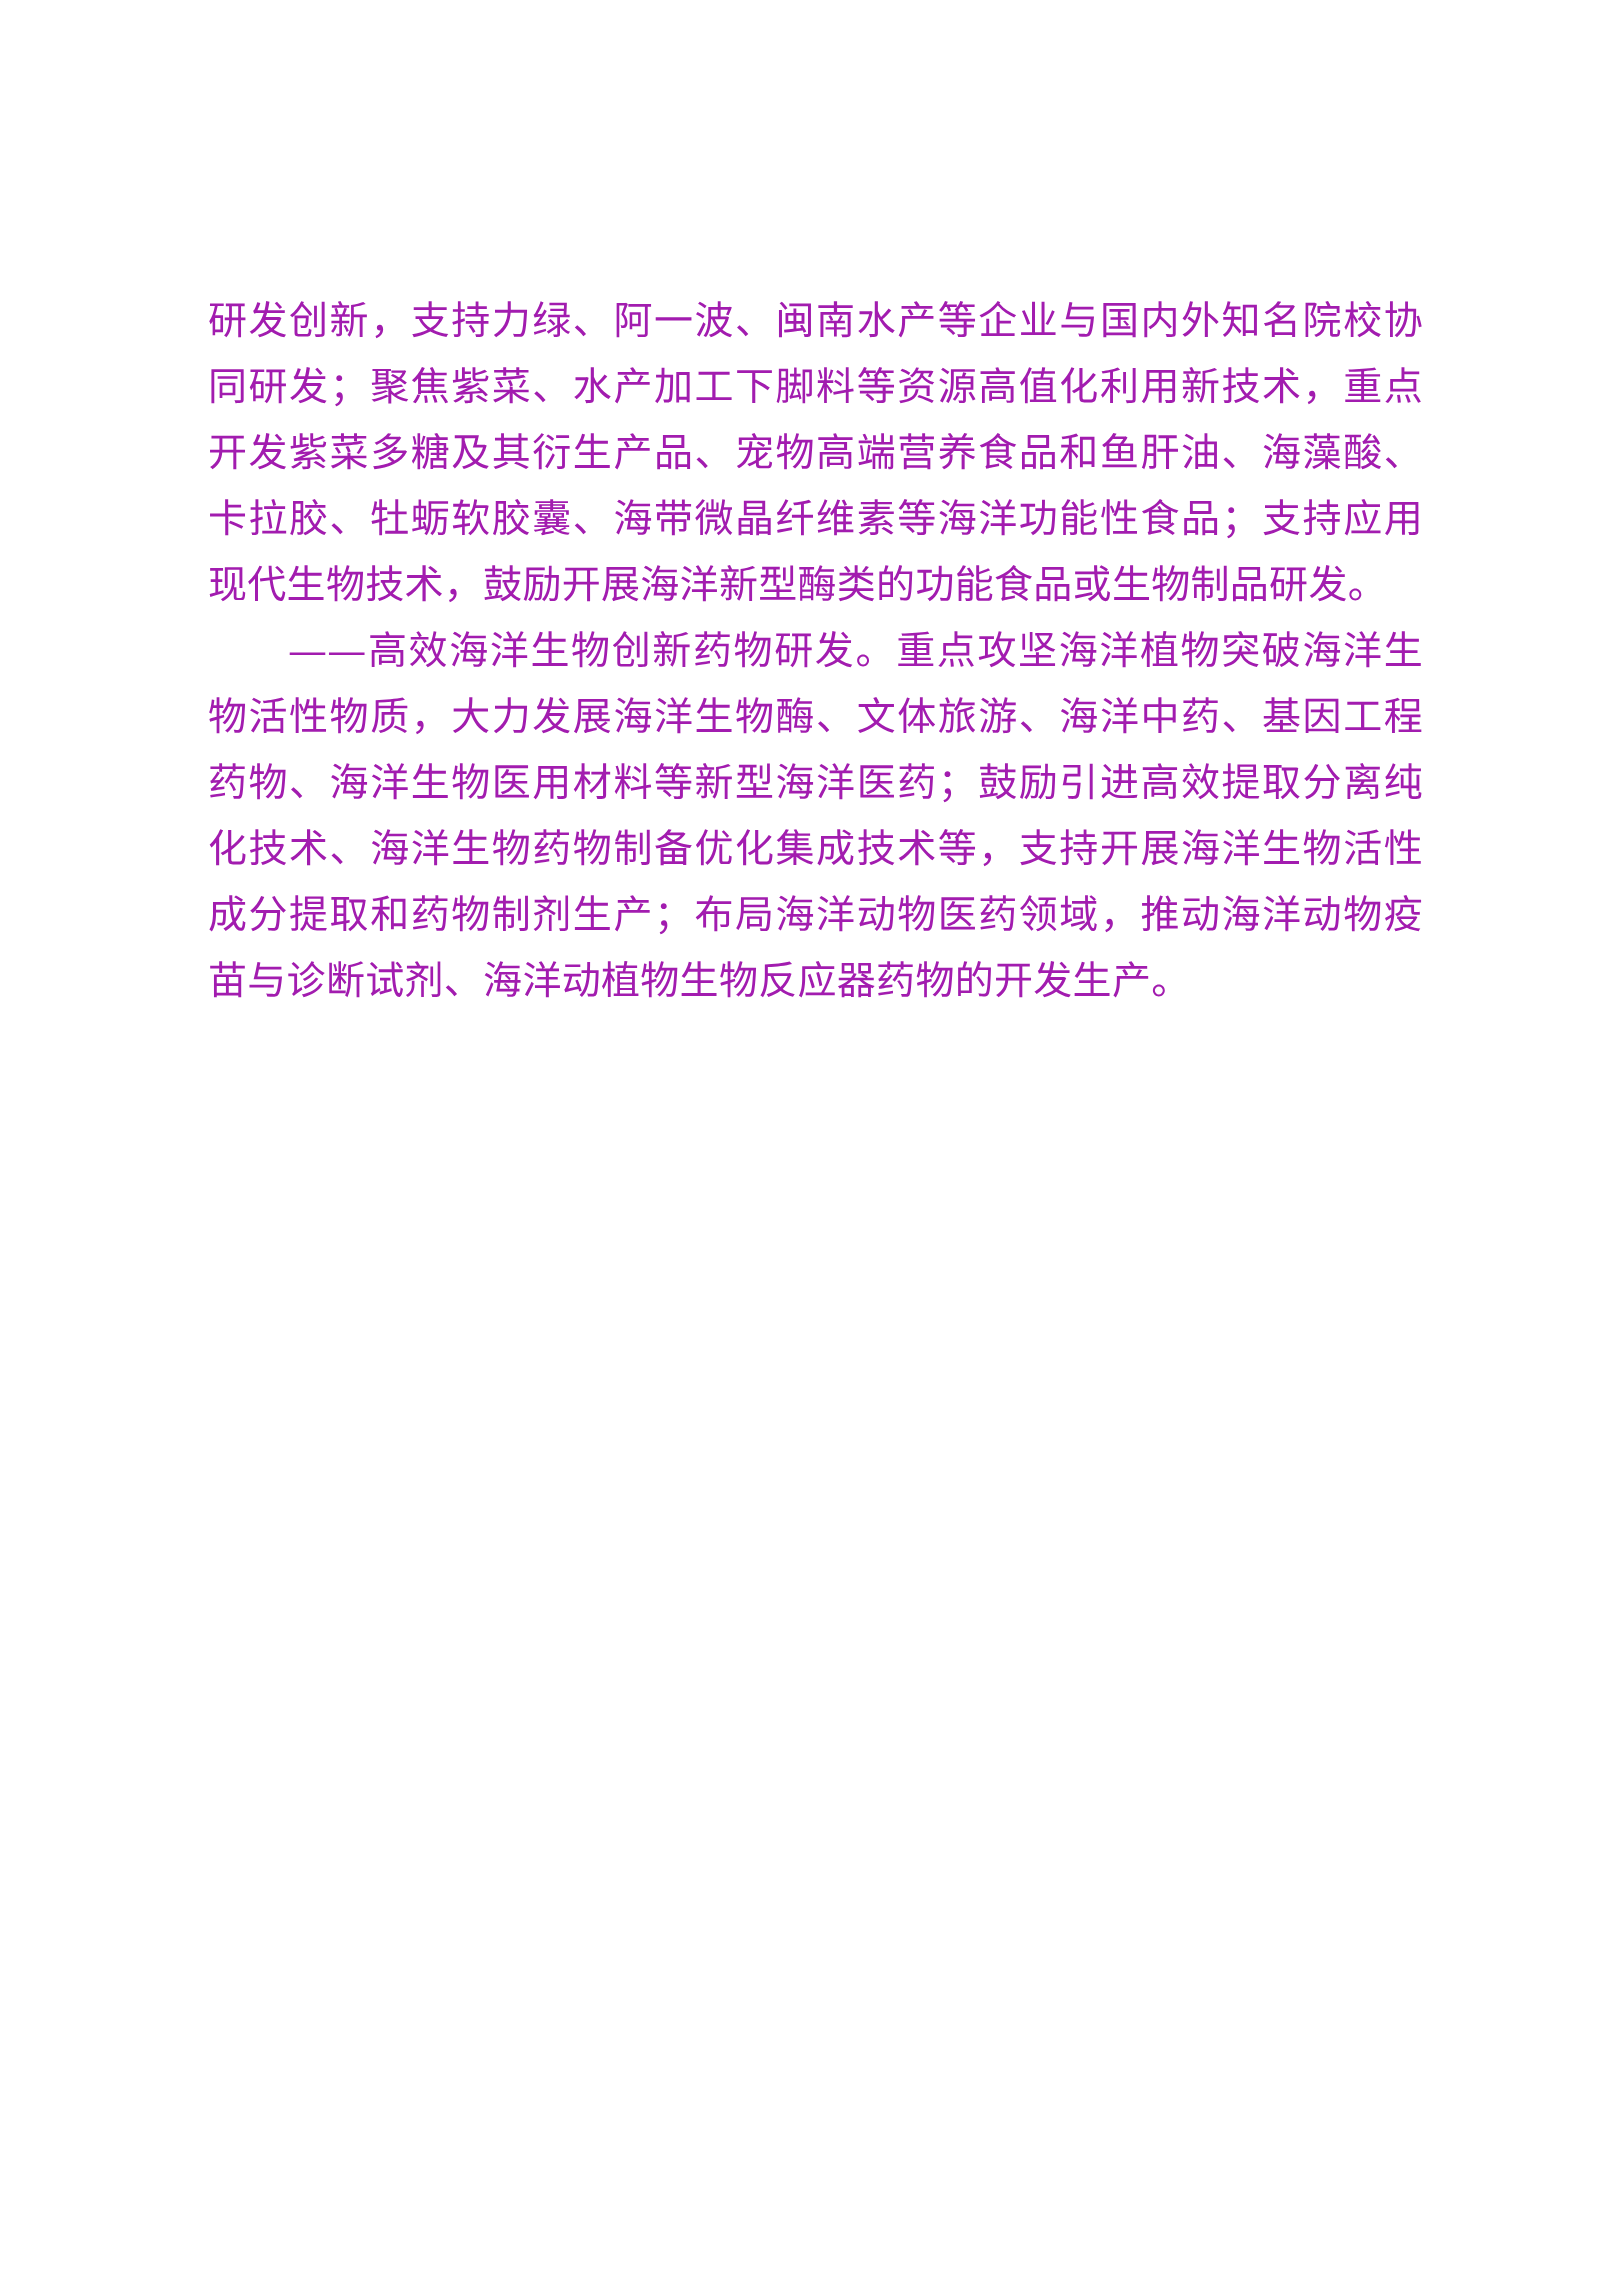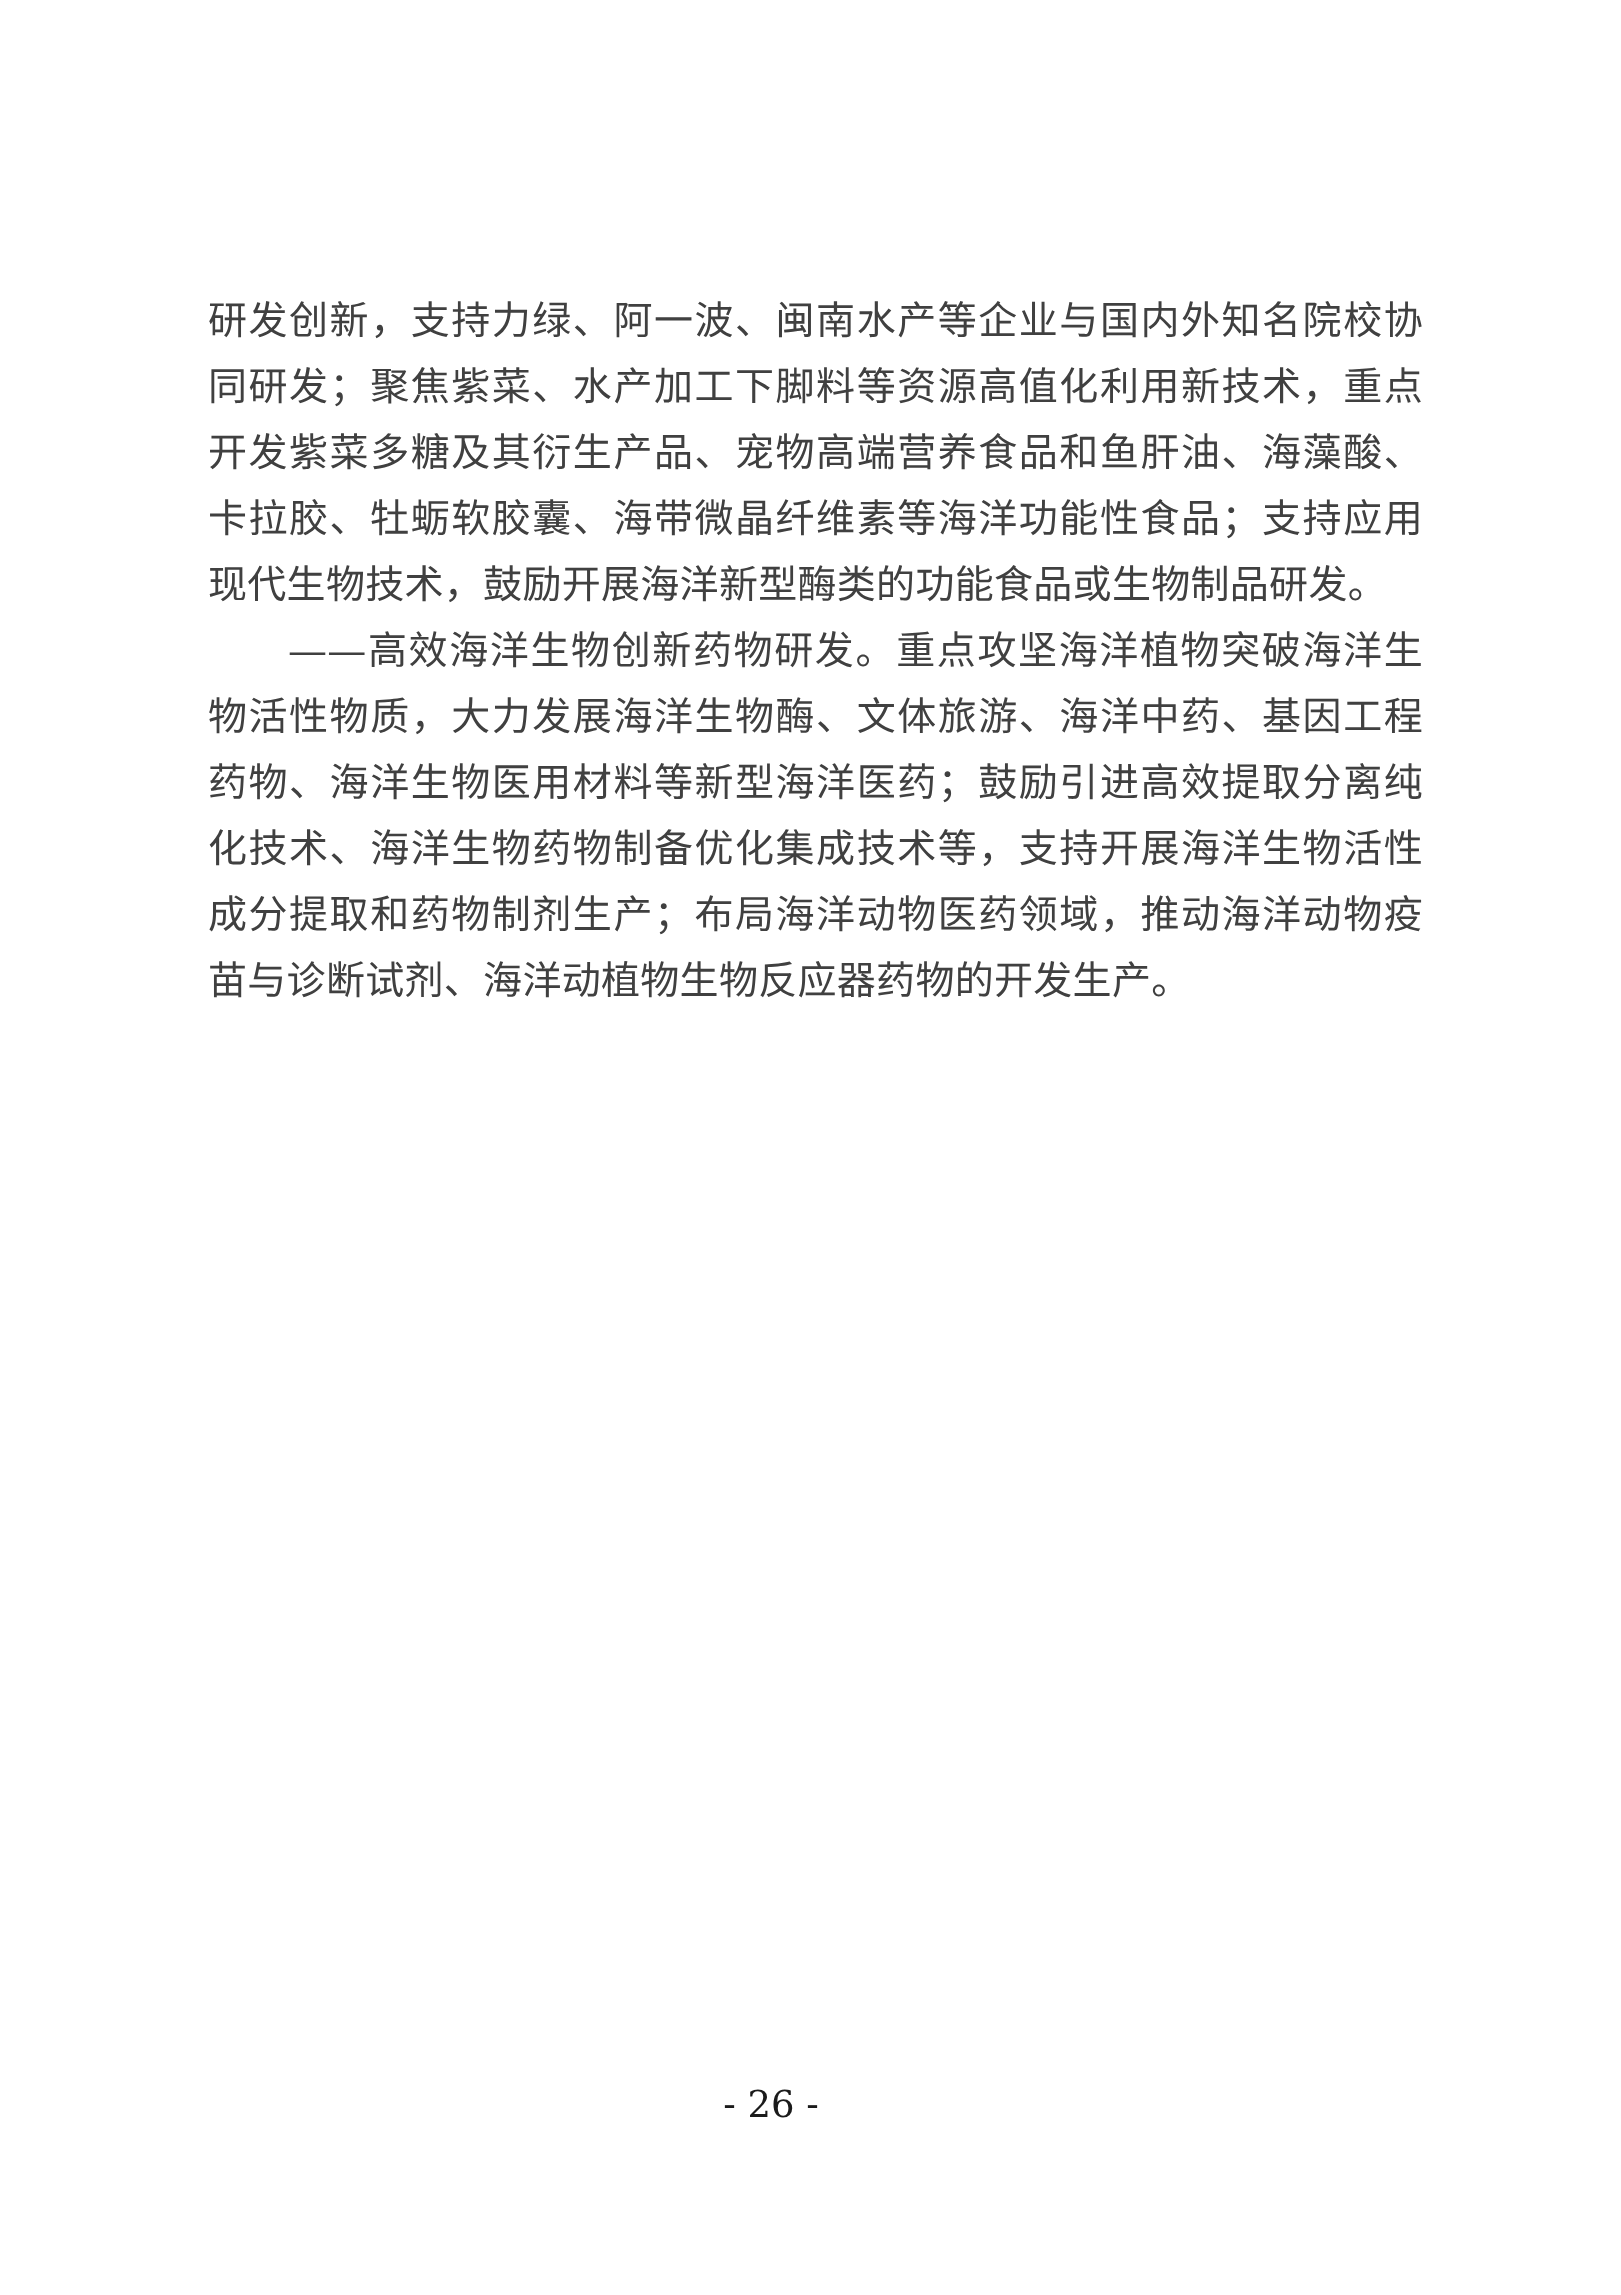--- a/index.html
+++ b/index.html
@@ -19,21 +19,21 @@
   .content {
     position: absolute;
     left: 208px;
     top: 288px;
     width: 1215px;
   }
   p.para {
     margin: 0 0 0 0;
     font-size: 39px;
     line-height: 66px;
-    color: #404040;
+    color: #a21caf;
     text-align: justify;
     text-justify: inter-ideograph;
     letter-spacing: 0.3px;
     font-family: "DejaVu Serif", "Liberation Serif", serif;
     font-weight: 500;
   }
   p.indent {
     text-indent: 80px;
   }
   .footer {
@@ -52,17 +52,14 @@
   }
 </style>
 </head>
 <body>
 
 <div class="page">
   <div class="content">
     <p class="para">研发创新，支持力绿、阿一波、闽南水产等企业与国内外知名院校协同研发；聚焦紫菜、水产加工下脚料等资源高值化利用新技术，重点开发紫菜多糖及其衍生产品、宠物高端营养食品和鱼肝油、海藻酸、卡拉胶、牡蛎软胶囊、海带微晶纤维素等海洋功能性食品；支持应用现代生物技术，鼓励开展海洋新型酶类的功能食品或生物制品研发。</p>
     <p class="para indent">——高效海洋生物创新药物研发。重点攻坚海洋植物突破海洋生物活性物质，大力发展海洋生物酶、文体旅游、海洋中药、基因工程药物、海洋生物医用材料等新型海洋医药；鼓励引进高效提取分离纯化技术、海洋生物药物制备优化集成技术等，支持开展海洋生物活性成分提取和药物制剂生产；布局海洋动物医药领域，推动海洋动物疫苗与诊断试剂、海洋动植物生物反应器药物的开发生产。</p>
   </div>
-  <div class="footer">
-    <span class="pn">- 26 -</span>
-  </div>
 </div>
 
 
 </body></html>

